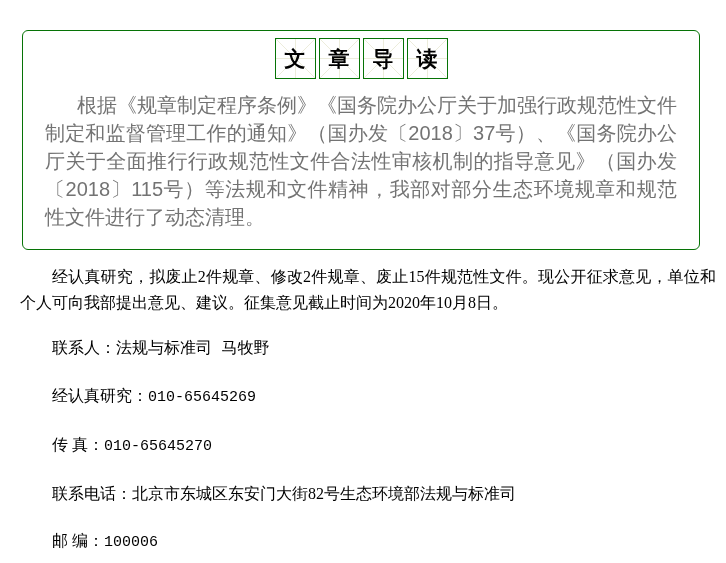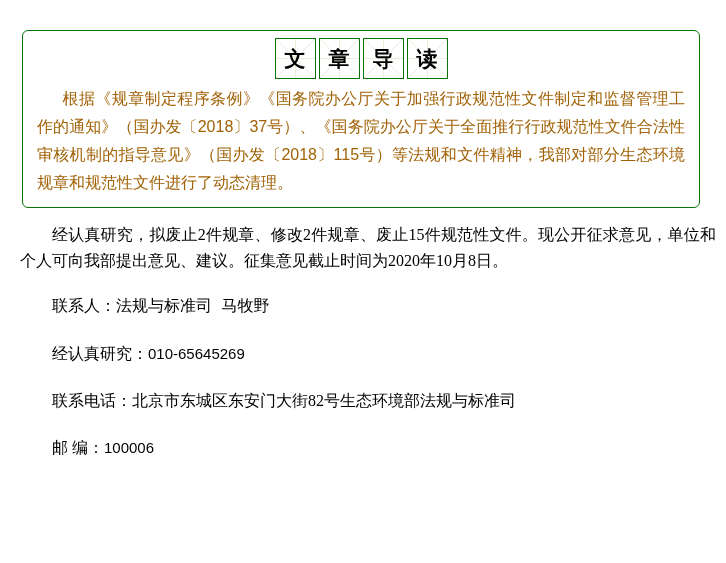--- a/index.html
+++ b/index.html
@@ -52,26 +52,26 @@
   }
   .char-box .char {
     position: relative;
     font-weight: bold;
     font-size: 21px;
     line-height: 1;
     color: #000000;
     font-family: "Liberation Sans", sans-serif;
   }
   .box-para {
-    margin: 4px;
+    margin: 12px;
     line-height: 28px;
     text-indent: 1.6em;
     text-align: justify;
-    color: #a16207;
-    font-size: 16px;
+    color: #737373;
+    font-size: 20px;
   }
   
   .body-para {
     margin: 14px 10px 0 20px;
     line-height: 26px;
     text-indent: 2em;
     text-align: justify;
     font-size: 16px;
   }
   .contact-line {
@@ -79,21 +79,21 @@
     line-height: 20px;
     text-indent: 2em;
     font-size: 16px;
     white-space: nowrap;
   }
   .contact-line.first {
     margin-top: 23px;
     font-family: Liberation Mono, monospace;
   }
   .latin-value {
-    font-family: Liberation Sans, sans-serif;
+    font-family: Liberation Mono, monospace;
     font-size: 15px;
     letter-spacing: 0;
   }
 </style>
 </head>
 <body>
 
 <div class="page">
 
   <div class="guide-box">
@@ -137,19 +137,20 @@
     </div>
     <p class="box-para">根据《规章制定程序条例》《国务院办公厅关于加强行政规范性文件制定和监督管理工作的通知》（国办发〔2018〕37号）、《国务院办公厅关于全面推行行政规范性文件合法性审核机制的指导意见》（国办发〔2018〕115号）等法规和文件精神，我部对部分生态环境规章和规范性文件进行了动态清理。</p>
   </div>
 
   <p class="body-para">经认真研究，拟废止2件规章、修改2件规章、废止15件规范性文件。现公开征求意见，单位和个人可向我部提出意见、建议。征集意见截止时间为2020年10月8日。</p>
 
   <p class="contact-line first"><span>联系人：</span><span>法规与标准司 马牧野</span></p>
 
   <p class="contact-line"><span>经认真研究：</span><span class="latin-value">010-65645269</span></p>
 
+  <p class="contact-line"><span>传 真：</span><span class="latin-value">010-65645270</span></p>
 
 
   <p class="contact-line"><span>联系电话：</span><span>北京市东城区东安门大街82号生态环境部法规与标准司</span></p>
 
   <p class="contact-line"><span>邮 编：</span><span class="latin-value">100006</span></p>
 
 </div>
 
 </body></html>

